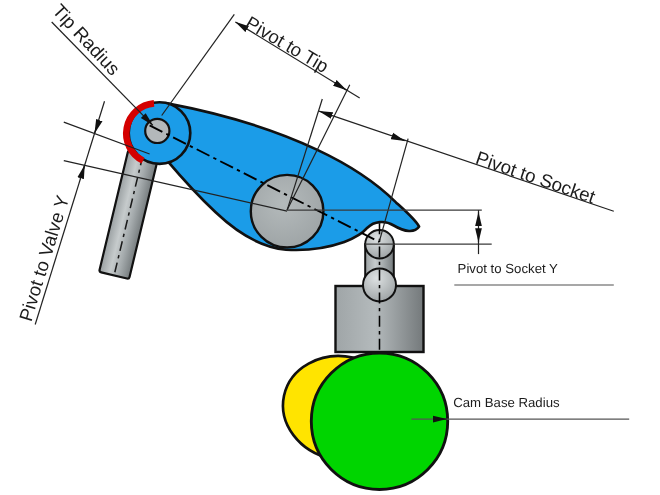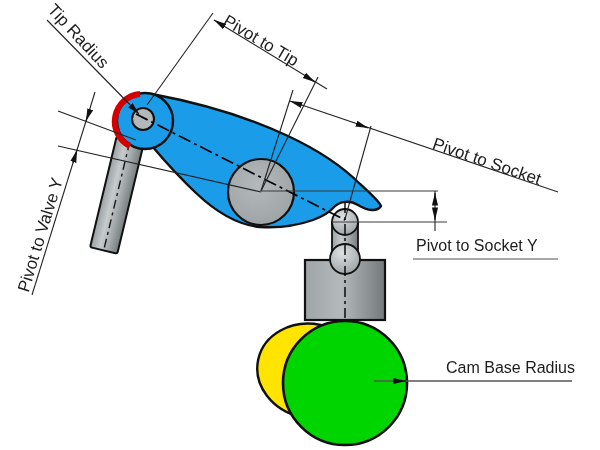--- a/index.html
+++ b/index.html
@@ -1,19 +1,19 @@
 <!DOCTYPE html>
 <html><head>
 <meta charset="utf-8">
 <style>
   html,body{margin:0;padding:0;background:#fff;}
   #stage{position:relative;width:600px;height:450px;background:#fff;overflow:hidden;
          font-family:"Liberation Sans", sans-serif;}
   #stage svg{position:absolute;left:0;top:0;}
-  .lbl{position:absolute;white-space:nowrap;color:#1c1c1c;font-size:16px;
+  .lbl{position:absolute;white-space:nowrap;color:#1c1c1c;font-size:12px;
        transform-origin:0 0;line-height:1.05;}
   .lbl.rot{font-size:17px;}
 </style>
 </head>
 <body>
 
 <div id="stage">
   <svg width="600" height="450" viewBox="0 0 600 450">
     <defs>
       <marker id="arrow" viewBox="0 0 14 8" refX="13.5" refY="4" markerWidth="13" markerHeight="7.6" orient="auto-start-reverse" markerUnits="userSpaceOnUse">
@@ -111,14 +111,14 @@
   <div class="lbl rot" style="left:57px;top:1px;transform:rotate(47deg);">Tip Radius</div>
 
   <div class="lbl rot" style="left:229px;top:12px;transform:rotate(30.5deg);">Pivot to Tip</div>
 
   <div class="lbl rot" style="left:436px;top:135px;transform:rotate(19deg);">Pivot to Socket</div>
 
   <div class="lbl rot" style="left:15px;top:289px;transform:rotate(-73deg);">Pivot to Valve Y</div>
 
   <div class="lbl" style="left:416px;top:238px;">Pivot to Socket Y</div>
 
-  <div class="lbl" style="left:446px;top:360px;">Cam Base Radius</div>
+  <div class="lbl" style="left:412px;top:360px;">Cam Base Radius</div>
 </div>
 
 </body></html>

